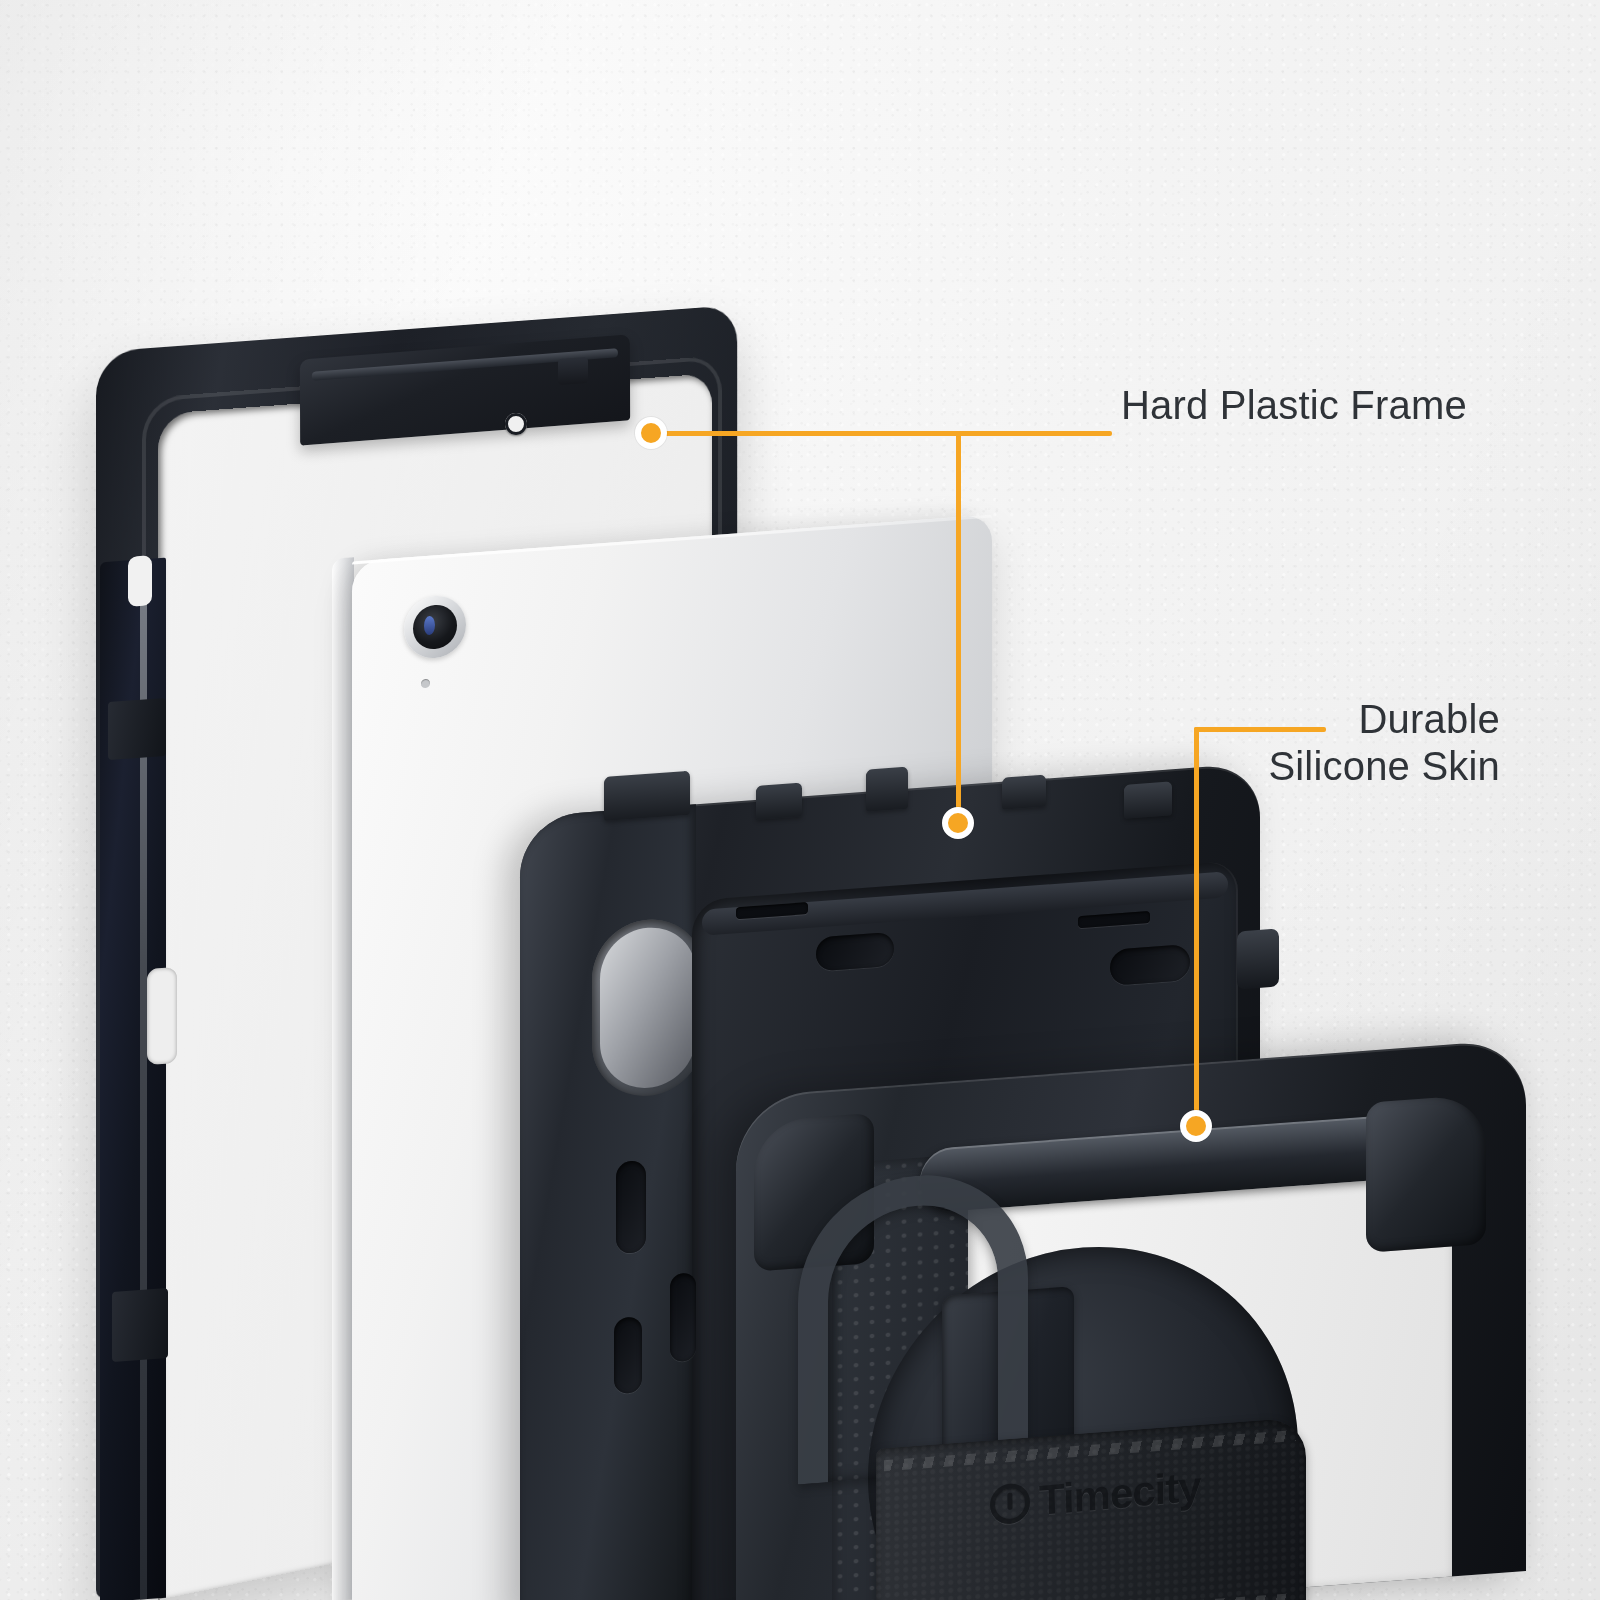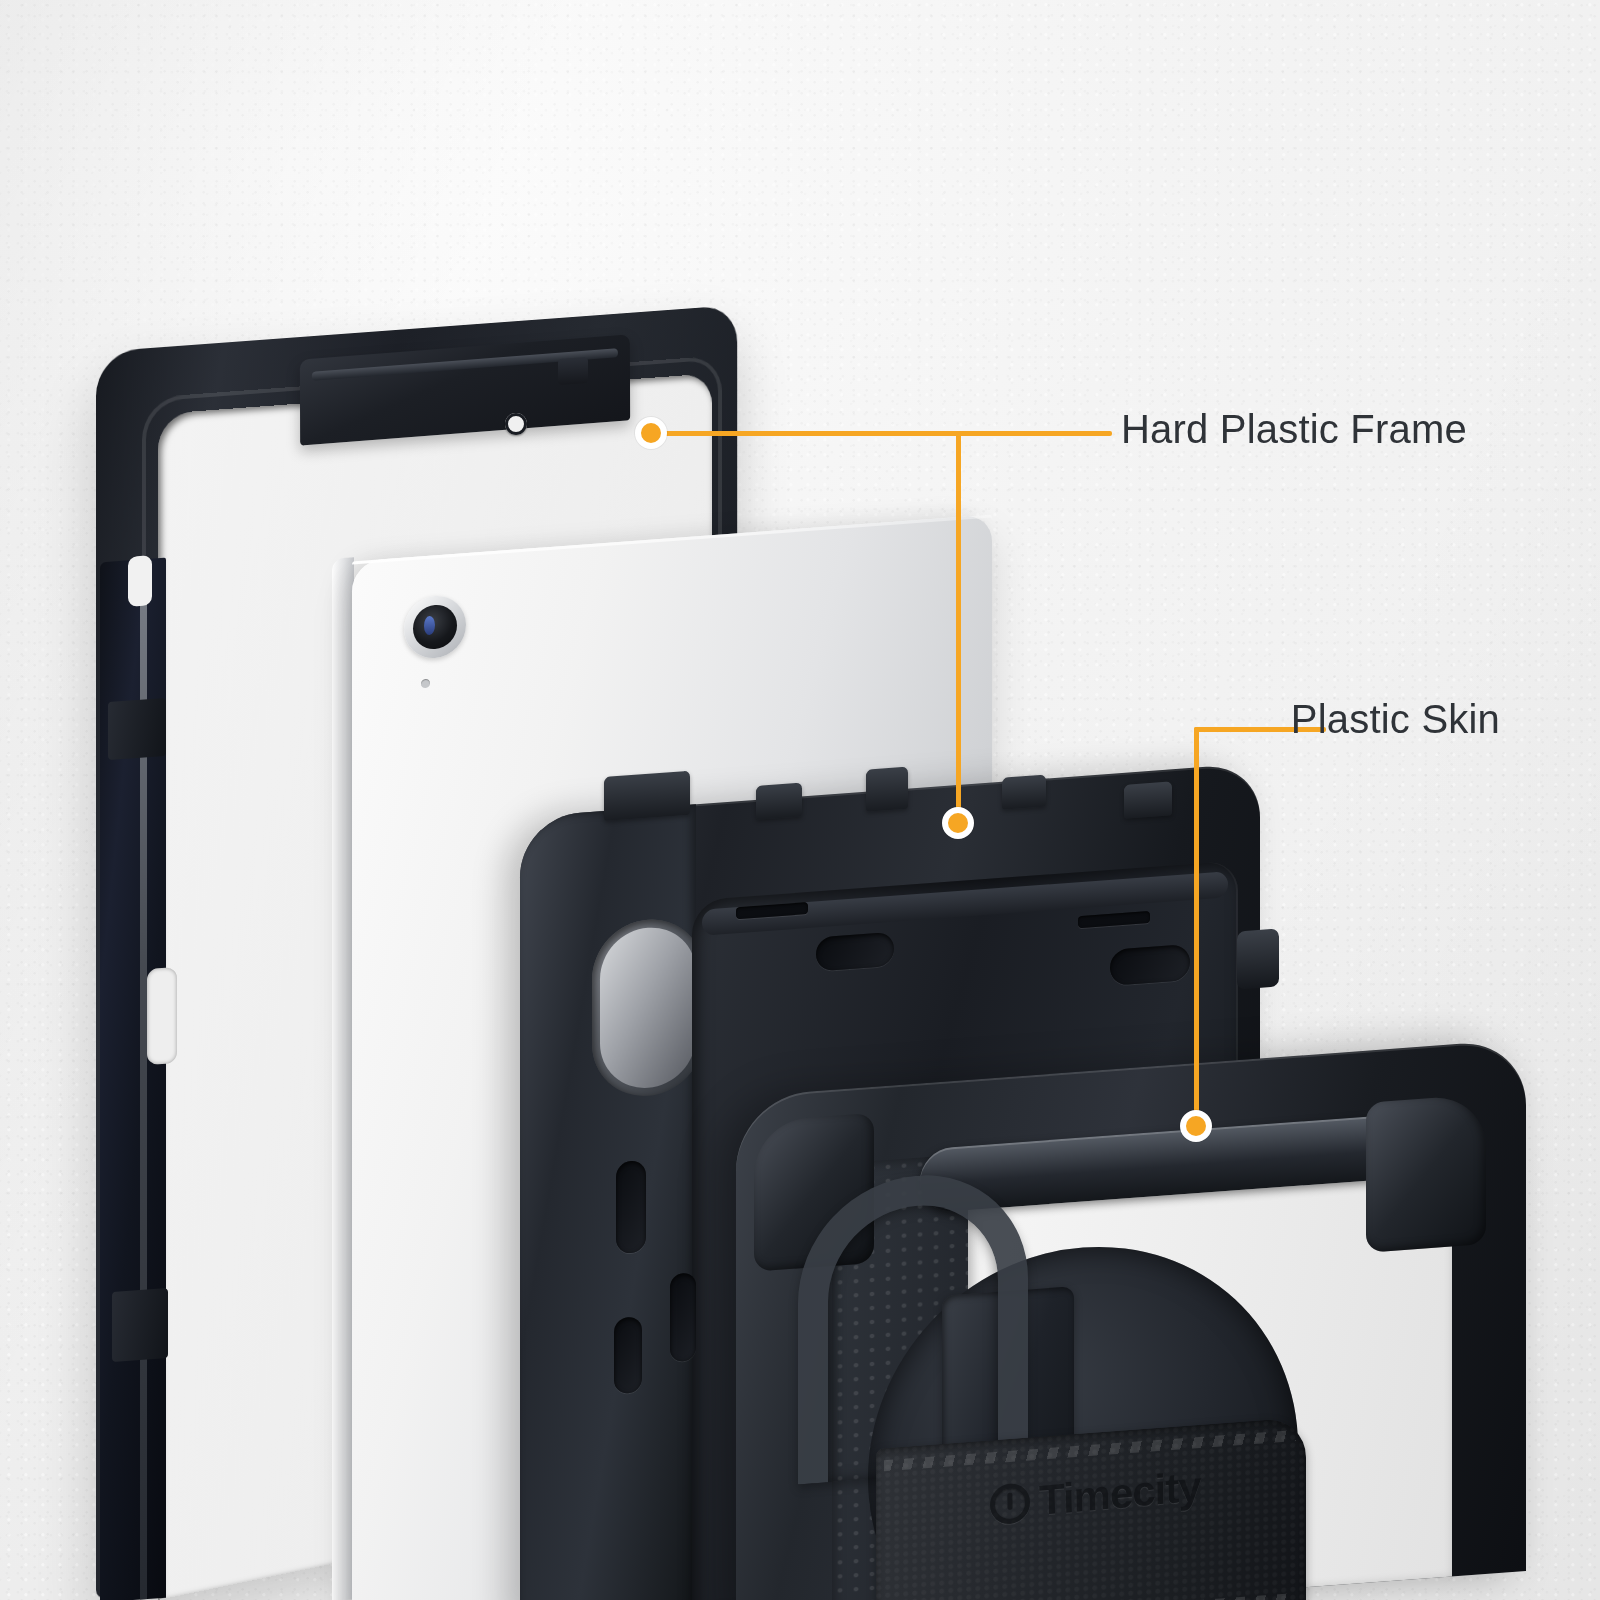--- a/index.html
+++ b/index.html
@@ -353,25 +353,26 @@
 
   <div id="brandmark">
     <div id="brand-icon"></div>
     <div id="brand-text">Timecity</div>
   </div>
 
   <div class="lead-h" style="left:650px;top:431px;width:462px;"></div>
   <div class="lead-v" style="left:956px;top:431px;height:392px;"></div>
   <div class="dot" style="left:635px;top:417px;"></div>
   <div class="dot" style="left:942px;top:807px;"></div>
-  <div class="callout-label" style="left:1121px;top:406px;">
+  <div class="callout-label" style="left:1121px;top:382px;">
     <div>Hard Plastic Frame</div>
   </div>
 
   <div class="lead-h" style="left:1194px;top:727px;width:132px;"></div>
   <div class="lead-v" style="left:1194px;top:727px;height:400px;"></div>
   <div class="dot" style="left:1180px;top:1110px;"></div>
   <div class="callout-label" style="left:1040px;top:696px;width:460px;text-align:right;">
-    <div>Plastic Skin</div>
+    <div>Durable</div>
+    <div>Silicone Skin</div>
   </div>
 
 
 </div>
 
 </body></html>

